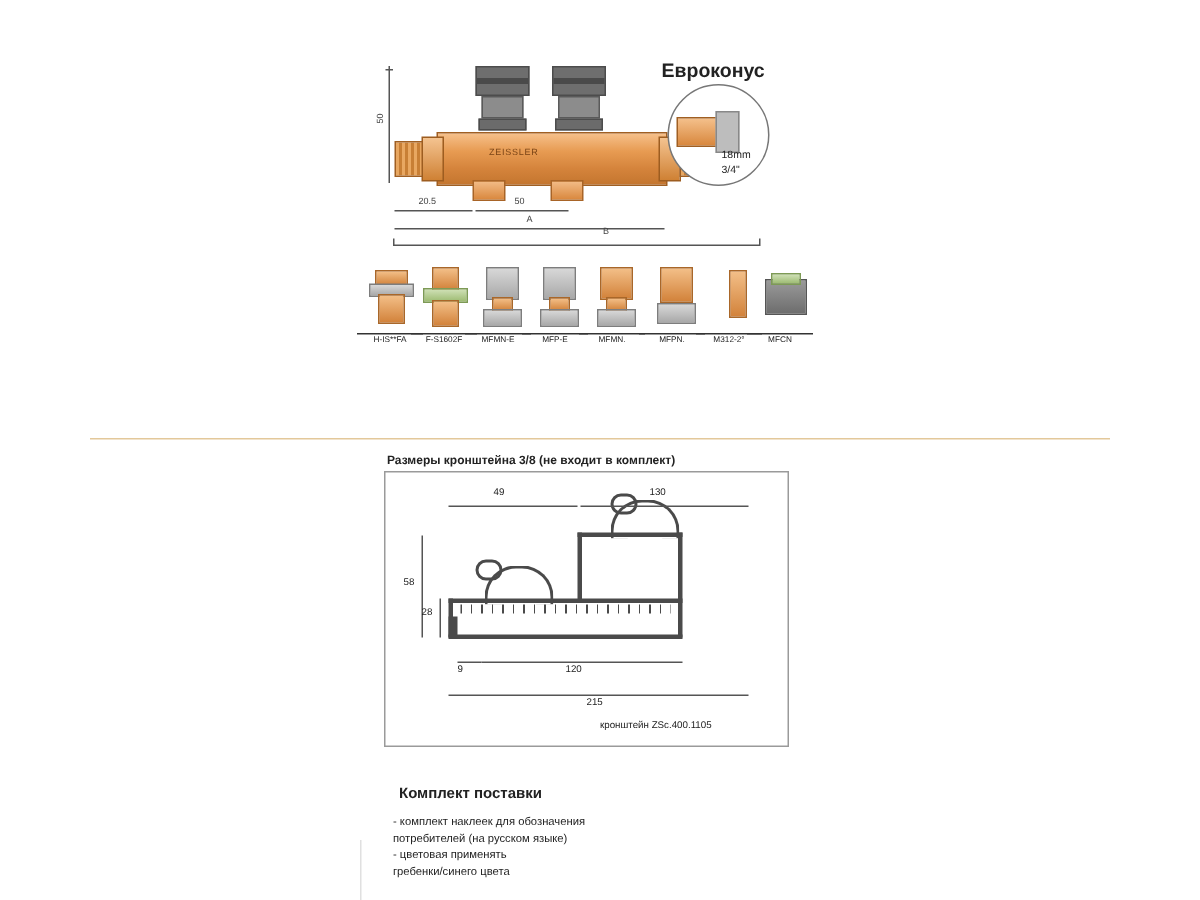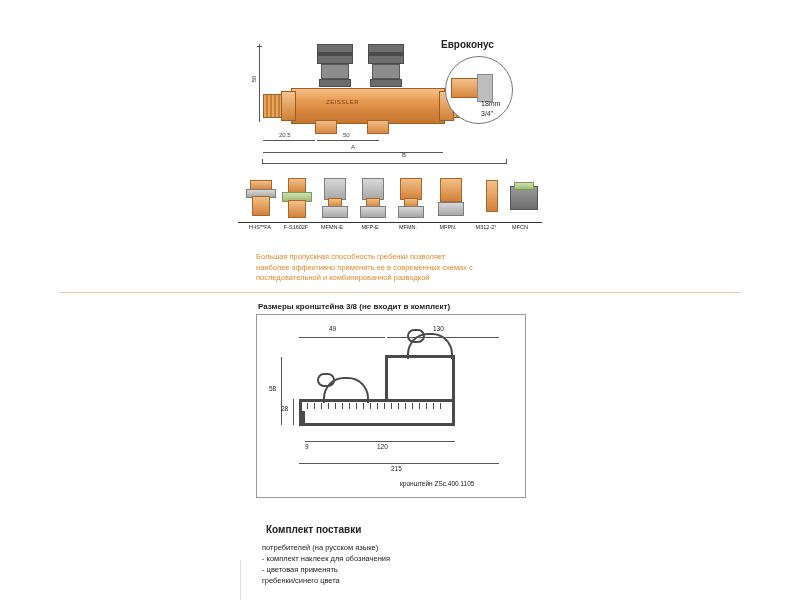--- a/index.html
+++ b/index.html
@@ -42,21 +42,21 @@
   }
 
   .dim-line{position:absolute;background:#555;}
   .dimh{height:1px;}
   .dimv{width:1px;}
   .dim-label{position:absolute;font-size:6px;color:#444;font-family:"Liberation Sans",sans-serif;}
   .tick{position:absolute;width:1px;height:5px;background:#555;}
 
   
   .euro{position:absolute;left:435px;top:42px;width:110px;height:80px;}
-  .euro .title{position:absolute;left:6px;top:-3px;font-size:10px;color:#222;font-weight:bold;}
+  .euro .title{position:absolute;left:6px;top:-3px;font-size:13px;color:#222;font-weight:bold;}
   .euro .circle{
     position:absolute;left:10px;top:14px;width:66px;height:66px;border-radius:50%;
     border:1px solid #777;background:#fff;
   }
   .euro .inner{
     position:absolute;left:16px;top:36px;width:34px;height:18px;
     background:linear-gradient(180deg,#f4c08b,#d8873d);border:1px solid #a05f22;
   }
   .euro .inner2{
     position:absolute;left:42px;top:32px;width:14px;height:26px;background:#bdbdbd;border:1px solid #888;
@@ -210,25 +210,20 @@
     </div>
     <div class="fitlabel" style="left:224px;">M312-2°</div>
 
     <div class="fit" style="left:268px;">
       <div class="fdark" style="position:absolute;left:2px;top:10px;width:26px;height:22px;"></div>
       <div class="fgreen" style="position:absolute;left:6px;top:6px;width:18px;height:6px;"></div>
     </div>
     <div class="fitlabel" style="left:258px;">MFCN</div>
   </div>
 
-  <div class="orange-note">
-    <div>Большая пропускная способность гребенки позволяет</div>
-    <div>наиболее эффективно применять ее в современных схемах с</div>
-    <div>последовательной и комбинированной разводкой</div>
-  </div>
 
   <div class="hr-gold"></div>
 
   <div class="bracket-title">Размеры кронштейна 3/8 (не входит в комплект)</div>
 
   <div class="bracket-box">
 
     <div class="br-line" style="left:42px;top:96px;width:6px;height:14px;background:#4a4a4a;"></div>
     <div class="br-line" style="left:42px;top:108px;width:156px;height:3px;background:#4a4a4a;"></div>
     <div class="br-line" style="left:42px;top:84px;width:156px;height:3px;background:#4a4a4a;"></div>
@@ -263,20 +258,20 @@
     <div class="br-dim" style="left:12px;top:70px;">58</div>
 
     <div class="br-line" style="left:36px;top:84px;width:1px;height:26px;background:#555;"></div>
     <div class="br-dim" style="left:24px;top:90px;">28</div>
   </div>
 
   <div class="bracket-caption">кронштейн ZSc.400.1105</div>
 
   <div class="set-title">Комплект поставки</div>
   <div class="set-list">
+    <div>- комплект наклеек для обозначения</div>
     <div>  потребителей (на русском языке)</div>
-    <div>- комплект наклеек для обозначения</div>
     <div>- цветовая применять</div>
     <div>  гребенки/синего цвета</div>
   </div>
 
   <div class="vrule"></div>
 </div>
 
 </body></html>

